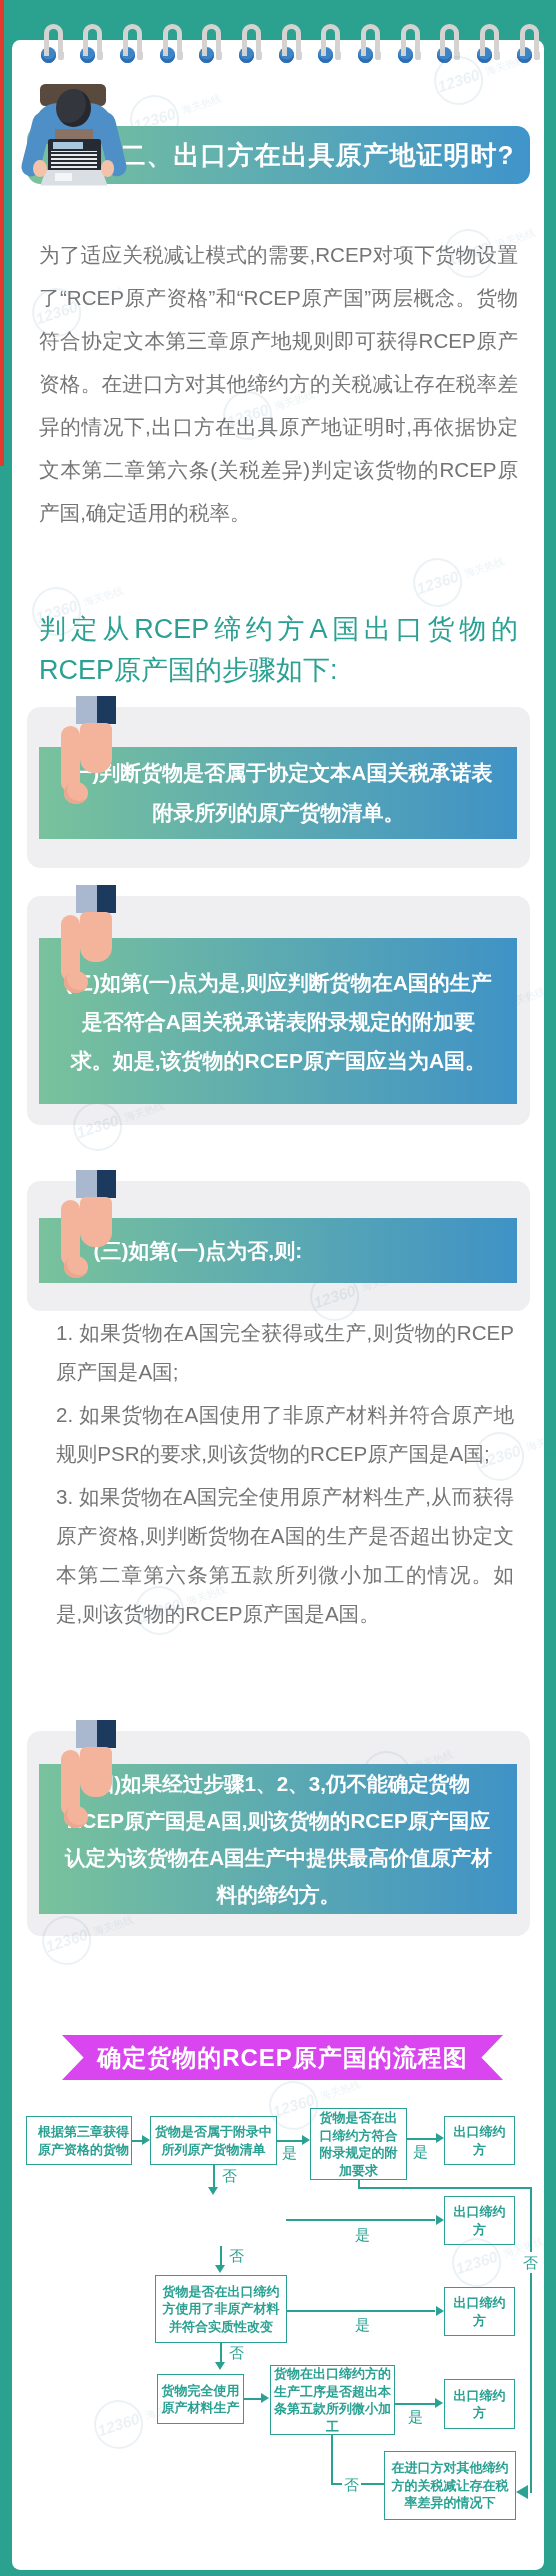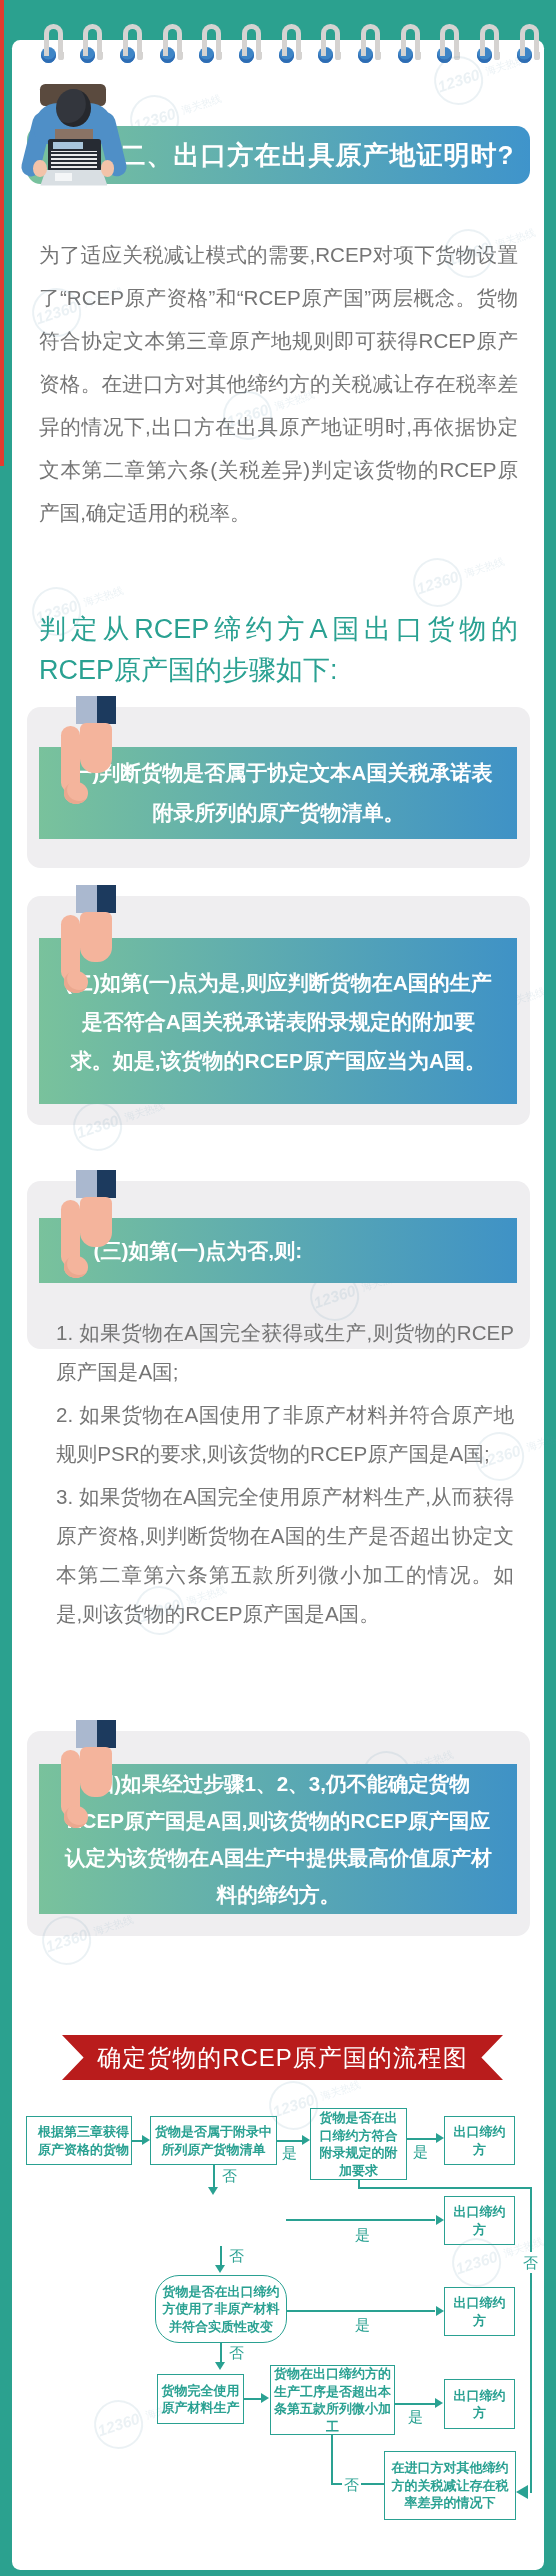--- a/index.html
+++ b/index.html
@@ -59,23 +59,23 @@
   .hand div{position:absolute;}
   .sleeve{left:17.5px;top:0;width:40px;height:28px;background:linear-gradient(90deg,#aab8cf 0 52%,#1c3a5e 52% 100%);}
   .palm{left:21.6px;top:27px;width:32px;height:50px;background:#f4b49c;border-radius:6.2px 6.2px 14.4px 14.4px;}
   .finger{left:3.1px;top:30px;width:18.5px;height:66px;background:#f4b49c;border-radius:9.3px;}
   .curl{left:6.2px;top:86px;width:24px;height:21.6px;background:#f4b49c;border-radius:50%;box-shadow:inset 3.1px -3.1px 0 #eaa88f;}
 
   .list{position:absolute;left:52px;top:1309px;width:466px;color:#757575;font-size:20.6px;line-height:39px;}
   .list p{margin:4px;text-align:justify;}
 
   
-  .ribbon{position:absolute;left:62px;top:2035px;width:441px;height:45px;background:#b91c1c;
+  .ribbon{position:absolute;left:62px;top:2035px;width:441px;height:45px;background:#d946ef;
           clip-path:polygon(0 0,100% 0,calc(100% - 21.6px) 50%,100% 100%,0 100%,21.6px 50%);
-          display:flex;align-items:center;justify-content:center;color:#fff;font-size:24px;font-weight:400;letter-spacing:1px;}
+          display:flex;align-items:center;justify-content:center;color:#fff;font-size:24px;font-weight:700;letter-spacing:1px;}
 
   
   .node{position:absolute;background:#fff;border:1.5px solid #2aa192;color:#2aa192;font-weight:700;
         font-size:13px;line-height:17.5px;display:flex;align-items:center;justify-content:center;
         text-align:center;padding:2.1px;}
   .h{position:absolute;height:2.1px;background:#2aa192;}
   .v{position:absolute;width:1.5px;background:#2aa192;}
   .ah-r{position:absolute;width:0;height:0;border-top:5.7px solid transparent;border-bottom:5.7px solid transparent;border-left:8.8px solid #2aa192;}
   .ah-d{position:absolute;width:0;height:0;border-left:5.7px solid transparent;border-right:5.7px solid transparent;border-top:8.8px solid #2aa192;}
   .ah-l{position:absolute;width:0;height:0;border-top:7.2px solid transparent;border-bottom:7.2px solid transparent;border-right:12.4px solid #2aa192;}
@@ -219,21 +219,21 @@
       <div class="sleeve"></div>
       <div class="palm"></div>
       <div class="finger"></div>
       <div class="curl"></div>
     </div>
     <div class="step-box" style="top:42px;height:166px;line-height:39px;">
       <span>(二)如第(一)点为是,则应判断货物在A国的生产是否符合A国关税承诺表附录规定的附加要求。如是,该货物的RCEP原产国应当为A国。</span>
     </div>
   </div>
 
-  <div class="block" style="top:1181px;height:168px;">
+  <div class="block" style="top:1181px;height:130px;">
     <div class="hand">
       <div class="sleeve"></div>
       <div class="palm"></div>
       <div class="finger"></div>
       <div class="curl"></div>
     </div>
     <div class="step-box left" style="top:37px;height:65px;">
       <span>(三)如第(一)点为否,则:</span>
     </div>
   </div>
@@ -258,21 +258,21 @@
 
   <div class="ribbon">
     <span>确定货物的RCEP原产国的流程图</span>
   </div>
 
   <div class="node" style="left:26px;top:2116px;width:106px;height:49px;text-align:right;">根据第三章获得原产资格的货物</div>
   <div class="node" style="left:310px;top:2108px;width:97px;height:72px;">货物是否在出口缔约方符合附录规定的附加要求</div>
   <div class="node" style="left:150px;top:2116px;width:127px;height:49px;">货物是否属于附录中所列原产货物清单</div>
   <div class="node" style="left:444px;top:2116px;width:71px;height:49px;">出口缔约方</div>
   <div class="node" style="left:444px;top:2196px;width:71px;height:49px;">出口缔约方</div>
-  <div class="node" style="left:155px;top:2275px;width:132px;height:68px;border-radius:24px;">货物是否在出口缔约方使用了非原产材料并符合实质性改变</div>
+  <div class="node" style="left:155px;top:2275px;width:132px;height:68px;">货物是否在出口缔约方使用了非原产材料并符合实质性改变</div>
   <div class="node" style="left:444px;top:2287px;width:71px;height:49px;">出口缔约方</div>
   <div class="node" style="left:157px;top:2374px;width:87px;height:50px;">货物完全使用原产材料生产</div>
   <div class="node" style="left:270px;top:2365px;width:125px;height:70px;">货物在出口缔约方的生产工序是否超出本条第五款所列微小加工</div>
   <div class="node" style="left:444px;top:2379px;width:71px;height:50px;">出口缔约方</div>
   <div class="node" style="left:384px;top:2451px;width:132px;height:69px;">在进口方对其他缔约方的关税减让存在税率差异的情况下</div>
 
   <div class="h" style="left:131px;top:2140px;width:12.4px;"></div>
   <div class="ah-r" style="left:142px;top:2135px;"></div>
 
   <div class="h" style="left:277px;top:2140px;width:26px;"></div>

